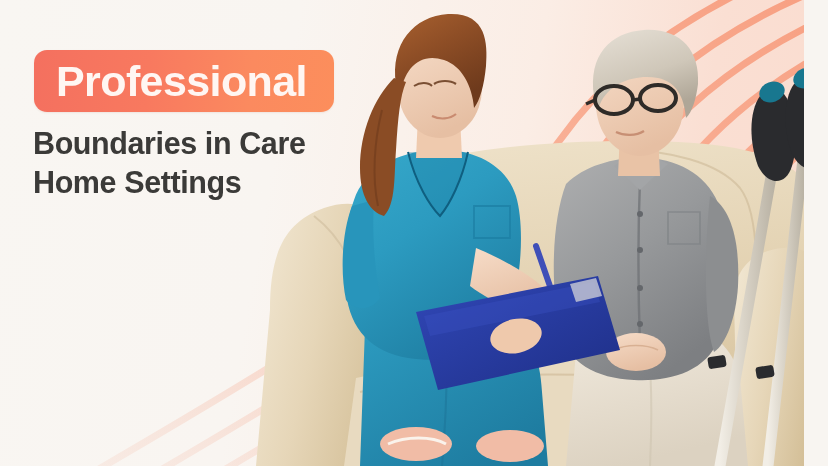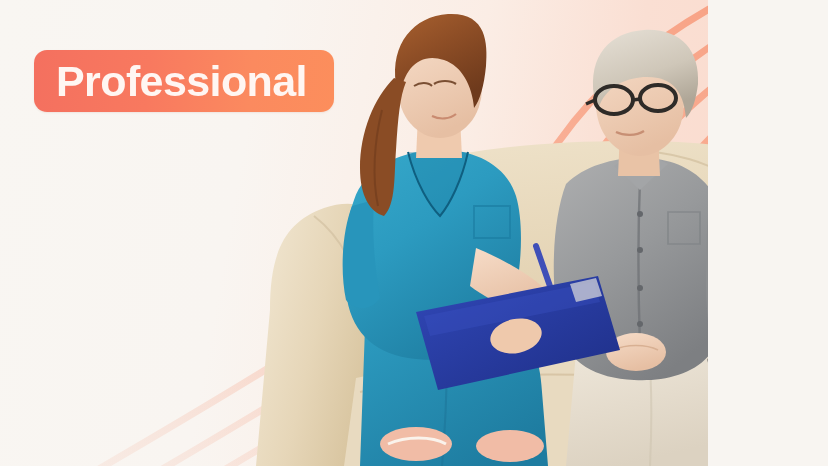--- a/index.html
+++ b/index.html
@@ -2,21 +2,21 @@
 <html><head>
 <meta charset="utf-8">
 <style>
   html,body{margin:0;padding:0;}
   body{
     width:828px;height:466px;overflow:hidden;
     font-family:"Liberation Sans", sans-serif;
     background:#F8F5F1;
   }
   #canvas{
-    position:relative;width:708px;height:466px;overflow:hidden;
+    position:relative;width:804px;height:466px;overflow:hidden;
     background:#F8F5F1;
   }
 
   
   .bg-base{
     position:absolute;inset:0;
     background:linear-gradient(100deg,#F9F6F2 0%,#F9F5F1 34%,#FBEDE5 62%,#FADFD3 82%,#FADCCF 100%);
   }
   .bg-arcs{position:absolute;inset:0;}
   .bg-arcs svg{display:block;width:828px;height:466px;}
@@ -261,15 +261,19 @@
         <rect x="460" y="356" width="18" height="12" rx="3" fill="#2A2B2E" transform="rotate(-9 469 362)"></rect>
         <rect x="508" y="366" width="18" height="12" rx="3" fill="#2A2B2E" transform="rotate(-9 517 372)"></rect>
       </g>
     </svg>
   </div>
 
   <div class="badge">
     <span class="badge-text">Professional</span>
   </div>
 
+  <div class="subtitle">
+    <span class="ln">Boundaries in Care</span>
+    <span class="ln">Home Settings</span>
+  </div>
 
 
 </div>
 
 </body></html>

